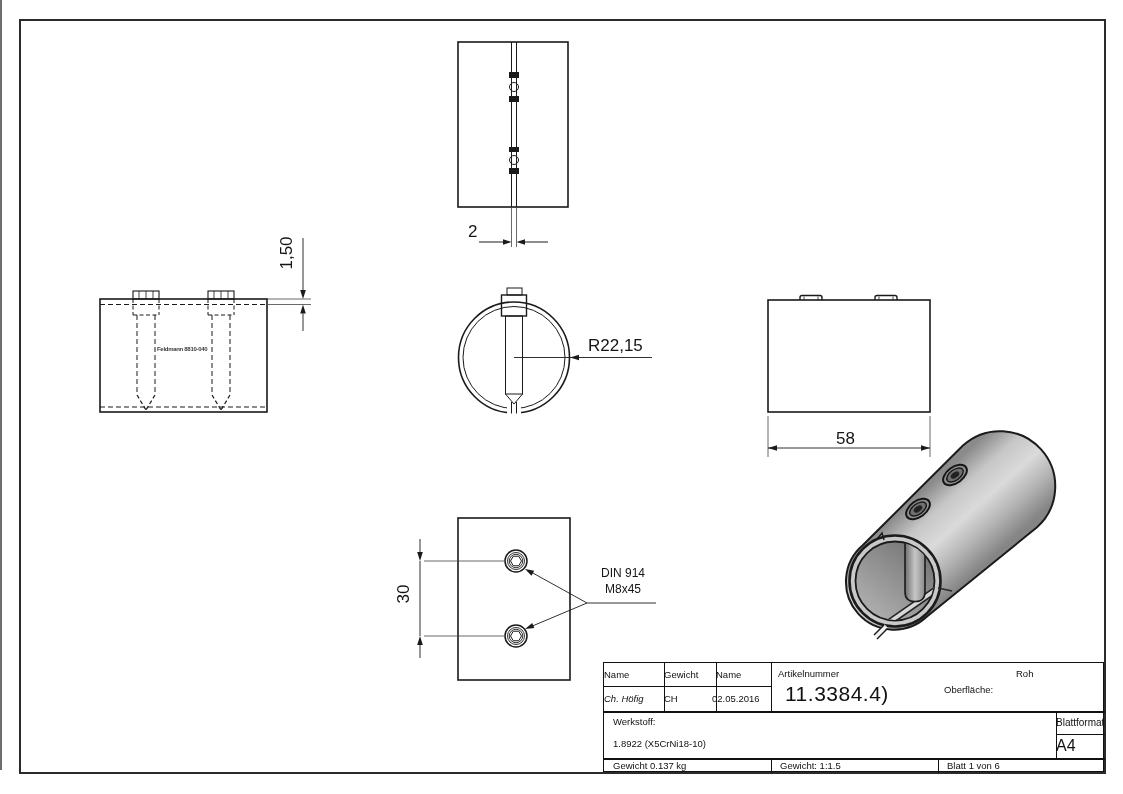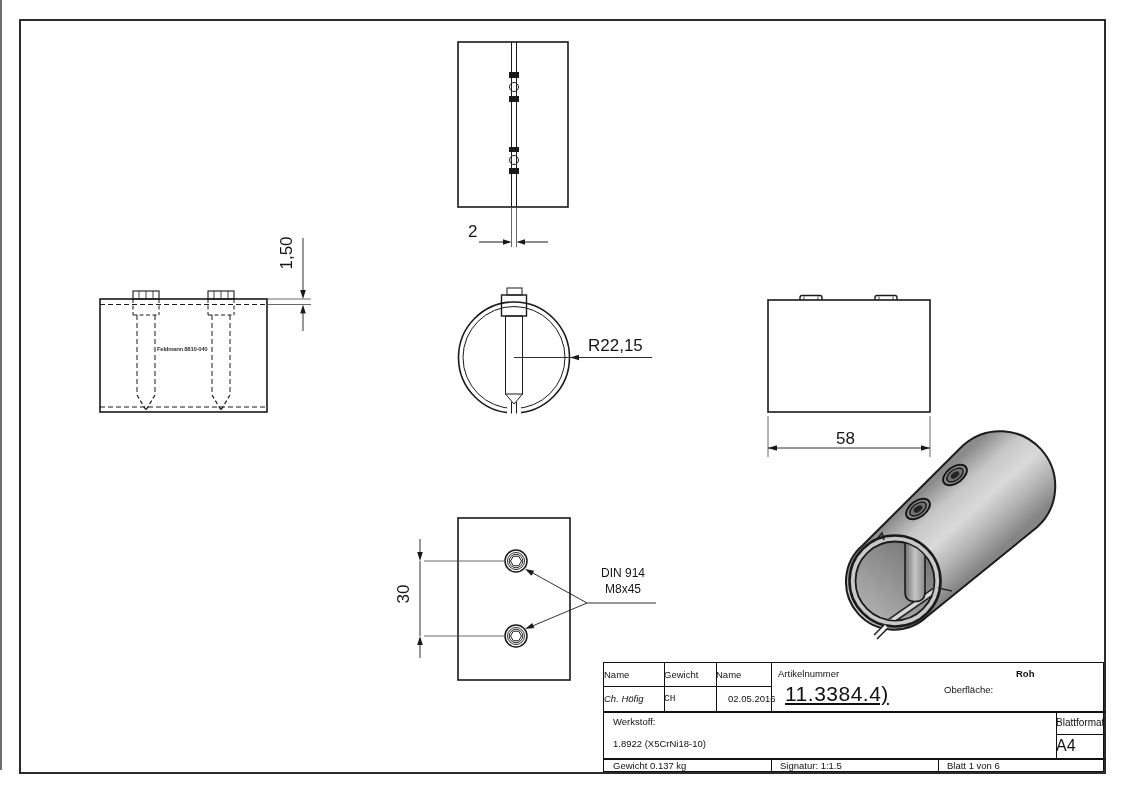--- a/index.html
+++ b/index.html
@@ -12,21 +12,21 @@
   .lbl{position:absolute;white-space:nowrap;color:#151515;}
   .dim{font-size:17px;}
   .rot{transform:rotate(-90deg);}
   .note{font-size:12px;line-height:16px;text-align:center;}
   .wm{font-size:6px;font-weight:bold;letter-spacing:-0.3px;color:#3a3a3a;}
   
   #tb{position:absolute;left:603px;top:662px;width:501px;height:110px;border:1.5px solid #111;box-sizing:border-box;font-size:9.5px;}
   .tbl{position:absolute;background:#111;}
   .tbc{position:absolute;white-space:nowrap;}
   .cen{text-align:left;}
-  .artnr{font-size:21px;letter-spacing:0.5px;text-decoration:underline;}
+  .artnr{font-size:21px;letter-spacing:0.5px;}
   .a4{font-size:16px;}
 </style>
 </head>
 <body>
 
 <div id="stage">
   <div id="edge-artifact"></div>
   <div id="frame"></div>
 
   <svg width="1123" height="794" viewBox="0 0 1123 794">
@@ -222,29 +222,29 @@
     <div class="tbl" style="left:452px;top:48px;width:1px;height:47px;"></div>
     <div class="tbl" style="left:452px;top:71px;width:49px;height:1px;"></div>
     <div class="tbl" style="left:167px;top:95px;width:1px;height:15px;"></div>
     <div class="tbl" style="left:334px;top:95px;width:1px;height:15px;"></div>
 
     <div class="tbc cen" style="left:0;top:0;width:60px;line-height:23px;">Name</div>
     <div class="tbc cen" style="left:60px;top:0;width:52px;line-height:23px;">Gewicht</div>
     <div class="tbc cen" style="left:112px;top:0;width:55px;line-height:23px;">Name</div>
     <div class="tbc" style="left:174px;top:5px;">Artikelnummer</div>
     <div class="tbc" style="left:340px;top:5px;margin-top:16px;">Oberfläche:</div>
-    <div class="tbc" style="left:412px;top:5px;font-weight:bold;">Roh</div>
+    <div class="tbc" style="left:412px;top:5px;">Roh</div>
 
     <div class="tbc cen" style="left:0;top:23px;width:60px;line-height:25px;font-style:italic;">Ch. Höfig</div>
-    <div class="tbc cen" style="left:60px;top:23px;width:52px;line-height:25px;font-family:Liberation Mono, monospace;">CH</div>
-    <div class="tbc cen" style="left:124px;top:23px;width:55px;line-height:25px;">02.05.2016</div>
+    <div class="tbc cen" style="left:60px;top:23px;width:52px;line-height:25px;">CH</div>
+    <div class="tbc cen" style="left:108px;top:23px;width:55px;line-height:25px;">02.05.2016</div>
     <div class="tbc artnr" style="left:181px;top:19px;">11.3384.4)</div>
 
     <div class="tbc" style="left:9px;top:53px;">Werkstoff:</div>
     <div class="tbc" style="left:9px;top:75px;">1.8922 (X5CrNi18-10)</div>
     <div class="tbc cen" style="left:452px;top:48px;width:49px;line-height:23px;font-size:10px;">Blattformat</div>
     <div class="tbc cen a4" style="left:452px;top:71px;width:43px;line-height:24px;">A4</div>
 
     <div class="tbc" style="left:9px;top:95px;line-height:15px;">Gewicht 0.137 kg</div>
-    <div class="tbc" style="left:176px;top:95px;line-height:15px;">Signatur: 1:1.5</div>
+    <div class="tbc" style="left:176px;top:95px;line-height:15px;">Gewicht: 1:1.5</div>
     <div class="tbc" style="left:343px;top:95px;line-height:15px;">Blatt 1 von 6</div>
   </div>
 </div>
 
 </body></html>

